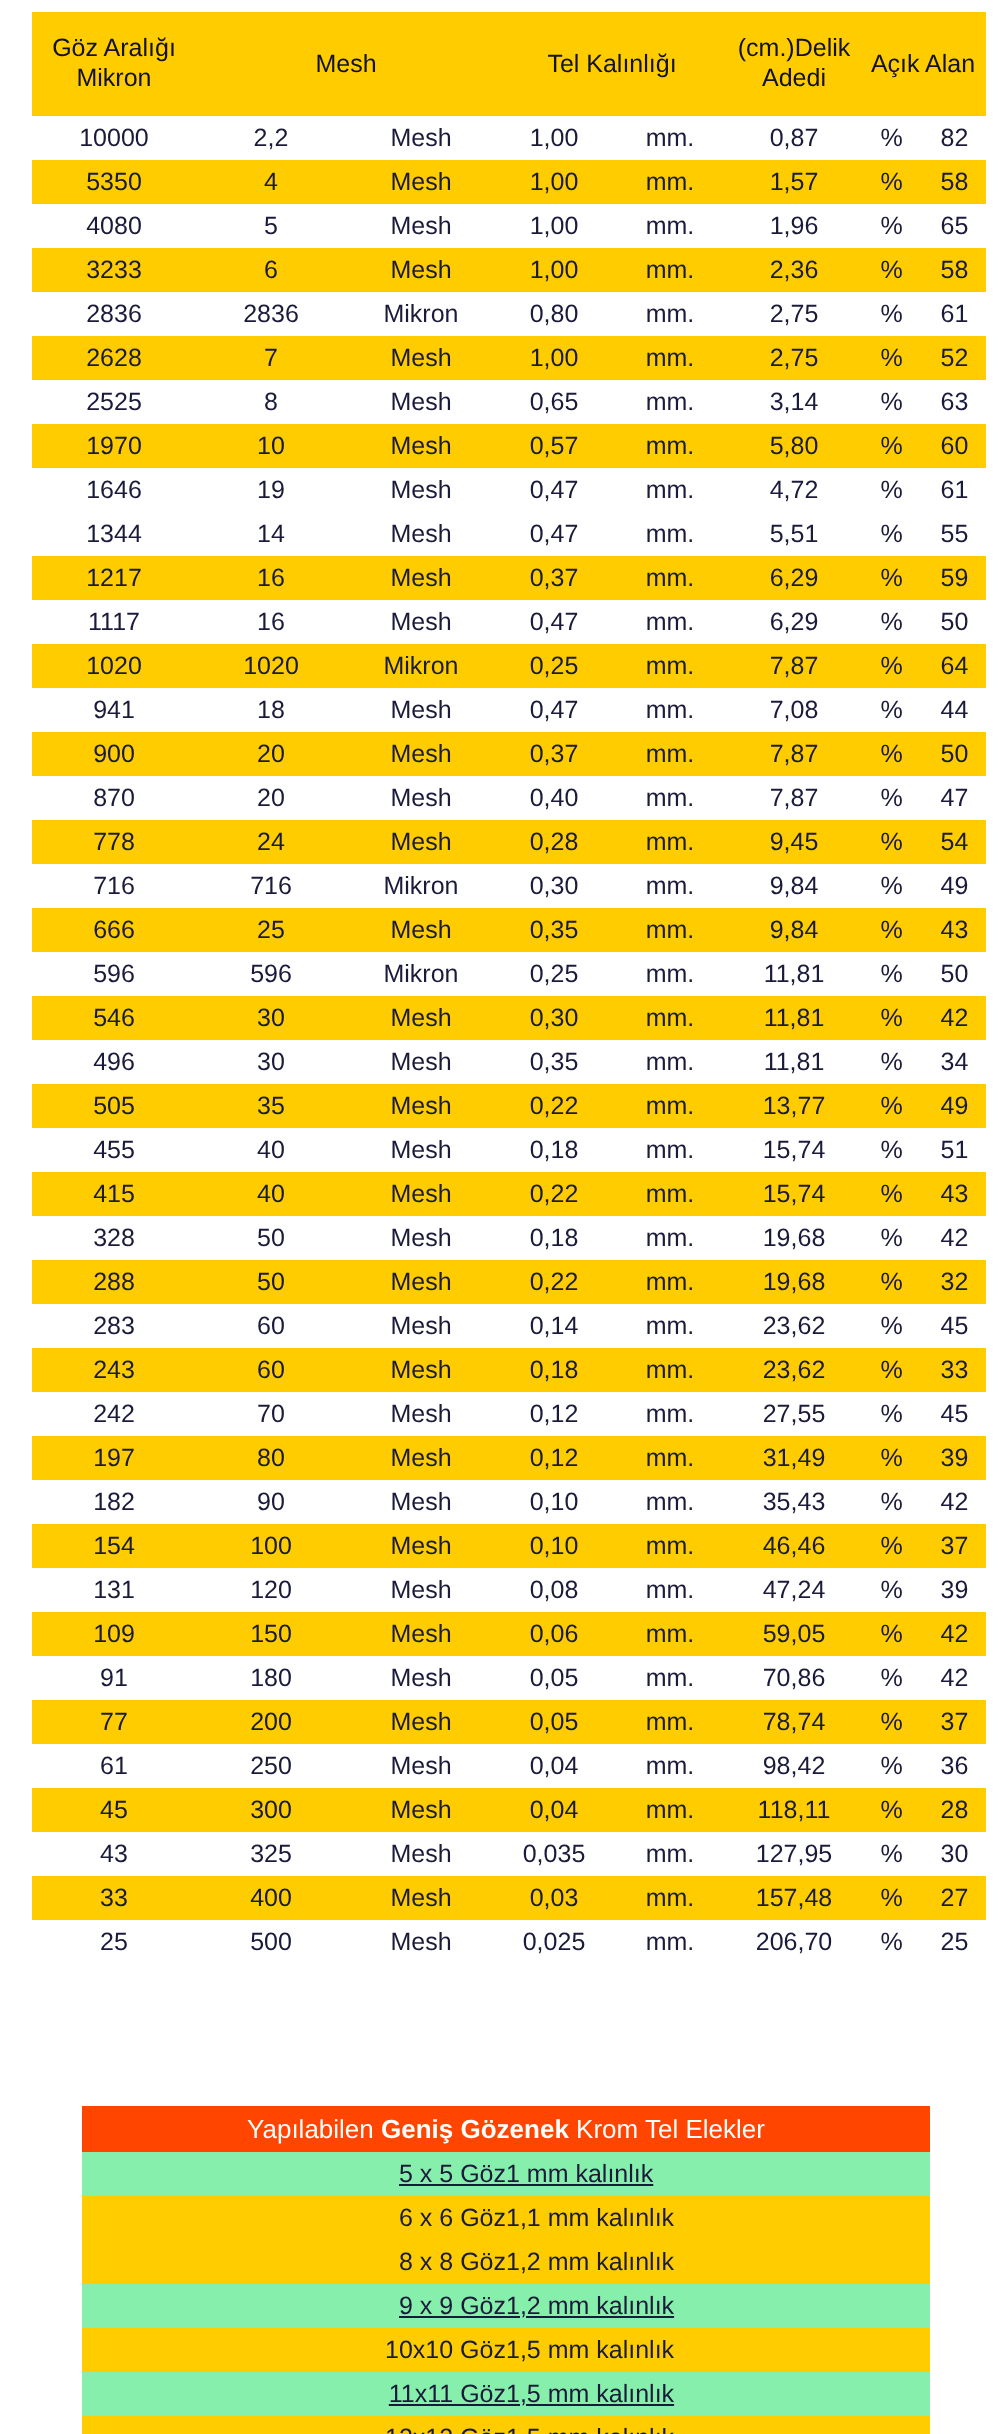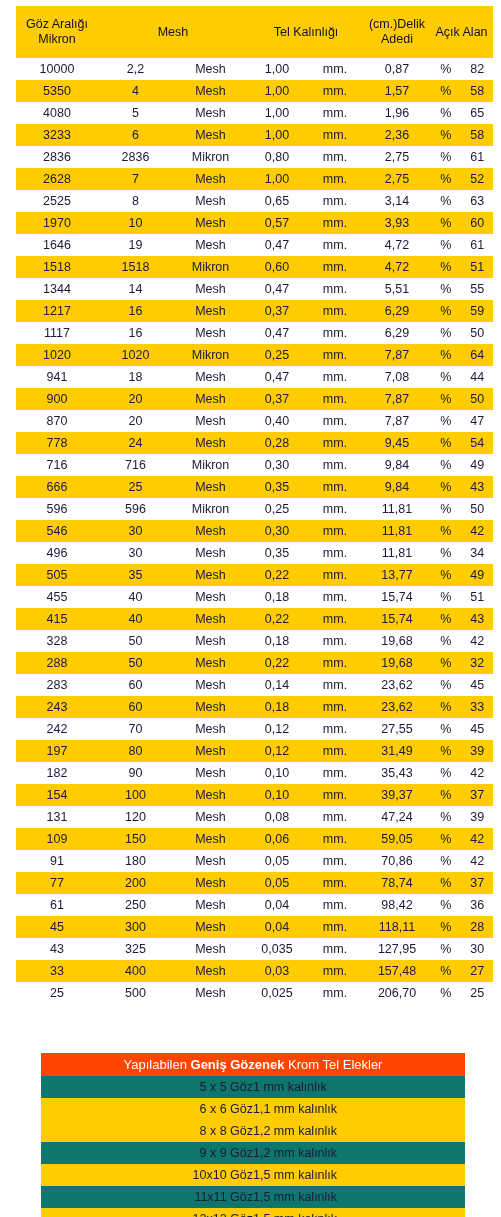--- a/index.html
+++ b/index.html
@@ -117,21 +117,21 @@
 
   table.wide tbody td {
     font-size: 12.5px;
     height: 22px;
     line-height: 22px;
     padding: 0;
     vertical-align: middle;
     white-space: nowrap;
   }
   table.wide tbody tr.alt td { background: #ffcc00; }
-  table.wide tbody tr.plain td { background: #0f766e; }
+  table.wide tbody tr.plain td { background: #86efac; text-decoration: underline; }
 
   .w-left  { width: 212px; text-align: right; padding-right: 8px; }
   .w-right { width: 212px; text-align: left;  padding-left: 8px; }
 
   .hdr-banner { width: 424px; }
 </style>
 </head>
 <body>
 
 <div id="main-table-wrap">
@@ -221,43 +221,33 @@
           <td class="c-holes">3,14</td>
           <td class="c-pct">%</td>
           <td class="c-open">63</td>
         </tr>
         <tr class="alt">
           <td class="c-gap">1970</td>
           <td class="c-mesh">10</td>
           <td class="c-unit">Mesh</td>
           <td class="c-wire">0,57</td>
           <td class="c-mm">mm.</td>
-          <td class="c-holes">3,93</td>
+          <td class="c-holes">5,80</td>
           <td class="c-pct">%</td>
           <td class="c-open">60</td>
         </tr>
         <tr class="plain">
           <td class="c-gap">1646</td>
           <td class="c-mesh">19</td>
           <td class="c-unit">Mesh</td>
           <td class="c-wire">0,47</td>
           <td class="c-mm">mm.</td>
           <td class="c-holes">4,72</td>
           <td class="c-pct">%</td>
           <td class="c-open">61</td>
-        </tr>
-        <tr class="alt">
-          <td class="c-gap">1518</td>
-          <td class="c-mesh">1518</td>
-          <td class="c-unit">Mikron</td>
-          <td class="c-wire">0,60</td>
-          <td class="c-mm">mm.</td>
-          <td class="c-holes">4,72</td>
-          <td class="c-pct">%</td>
-          <td class="c-open">51</td>
         </tr>
         <tr class="plain">
           <td class="c-gap">1344</td>
           <td class="c-mesh">14</td>
           <td class="c-unit">Mesh</td>
           <td class="c-wire">0,47</td>
           <td class="c-mm">mm.</td>
           <td class="c-holes">5,51</td>
           <td class="c-pct">%</td>
           <td class="c-open">55</td>
@@ -481,21 +471,21 @@
           <td class="c-holes">35,43</td>
           <td class="c-pct">%</td>
           <td class="c-open">42</td>
         </tr>
         <tr class="alt">
           <td class="c-gap">154</td>
           <td class="c-mesh">100</td>
           <td class="c-unit">Mesh</td>
           <td class="c-wire">0,10</td>
           <td class="c-mm">mm.</td>
-          <td class="c-holes">39,37</td>
+          <td class="c-holes">46,46</td>
           <td class="c-pct">%</td>
           <td class="c-open">37</td>
         </tr>
         <tr class="plain">
           <td class="c-gap">131</td>
           <td class="c-mesh">120</td>
           <td class="c-unit">Mesh</td>
           <td class="c-wire">0,08</td>
           <td class="c-mm">mm.</td>
           <td class="c-holes">47,24</td>

